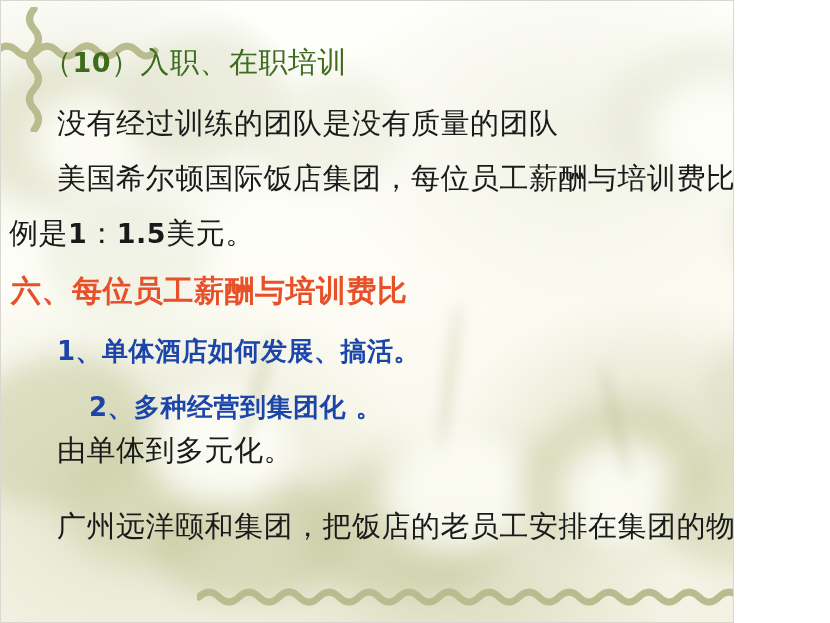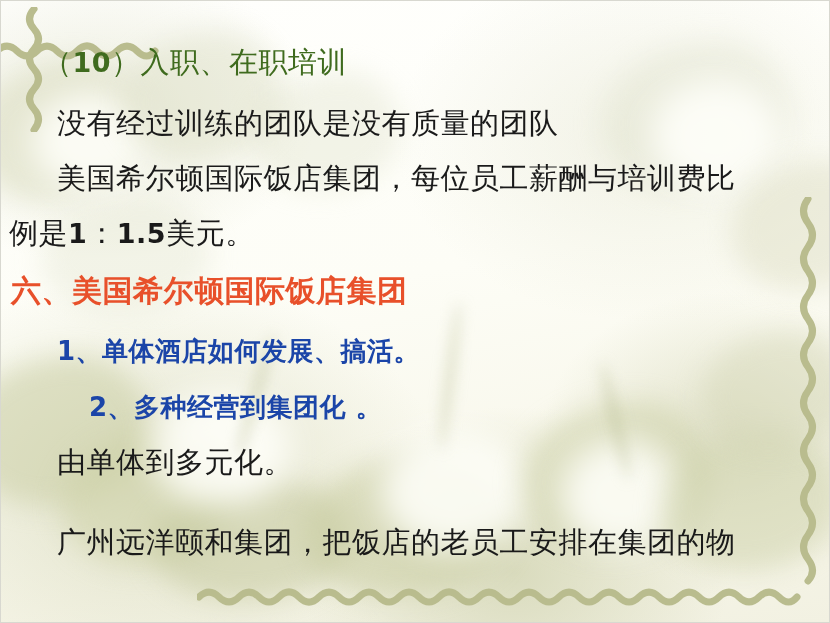--- a/index.html
+++ b/index.html
@@ -2,21 +2,21 @@
 <html><head>
 <meta charset="utf-8">
 <style>
   html, body {
     margin: 0;
     padding: 0;
     background: #ffffff;
   }
   #slide {
     position: relative;
-    width: 830px;
+    width: 734px;
     height: 623px;
     overflow: hidden;
     background: #fdfdf8;
     font-family: "DejaVu Sans", "Liberation Sans", sans-serif;
     box-sizing: border-box;
     border: 1px solid #d8d8d0;
   }
 
   
   .bg-base {
@@ -93,22 +93,22 @@
   }
   .l-blue {
     font-size: 26px;
     color: #1b45a8;
     font-weight: bold;
     font-family: "DejaVu Sans", "Liberation Sans", sans-serif;
     text-align: right;
   }
   .lb1 { left: 56px; top: 333px; }
   .lb2 { left: 56px; top: 389px; margin-left: 32px; }
-  .l7 { left: 56px; top: 442px; text-align: right; }
-  .l8 { left: 56px; top: 522px; }
+  .l7 { left: 56px; top: 430px; text-align: right; }
+  .l8 { left: 56px; top: 506px; }
   .l9 { left: 8px;  top: 568px; }
 </style>
 </head>
 <body>
 
 <div id="slide">
 
   <div class="bg-base"></div>
 
   <div>
@@ -171,21 +171,21 @@
   </div>
 
   <div class="txt l-body l3">美国希尔顿国际饭店集团，每位员工薪酬与培训费比</div>
 
   <div class="txt l-body l2">没有经过训练的团队是没有质量的团队</div>
 
   <div class="txt l-body l4">
     <span>例是</span><span class="b">1</span><span>：</span><span class="b">1.5</span><span>美元。</span>
   </div>
 
-  <div class="txt l-section">六、美国希尔顿国际饭店集团</div>
+  <div class="txt l-section">六、每位员工薪酬与培训费比</div>
 
   <div class="txt l-blue lb1">1、单体酒店如何发展、搞活。</div>
 
   <div class="txt l-blue lb2">2、多种经营到集团化 。</div>
 
   <div class="txt l-body l7">由单体到多元化。</div>
 
   <div class="txt l-body l8">广州远洋颐和集团，把饭店的老员工安排在集团的物</div>
 
 

